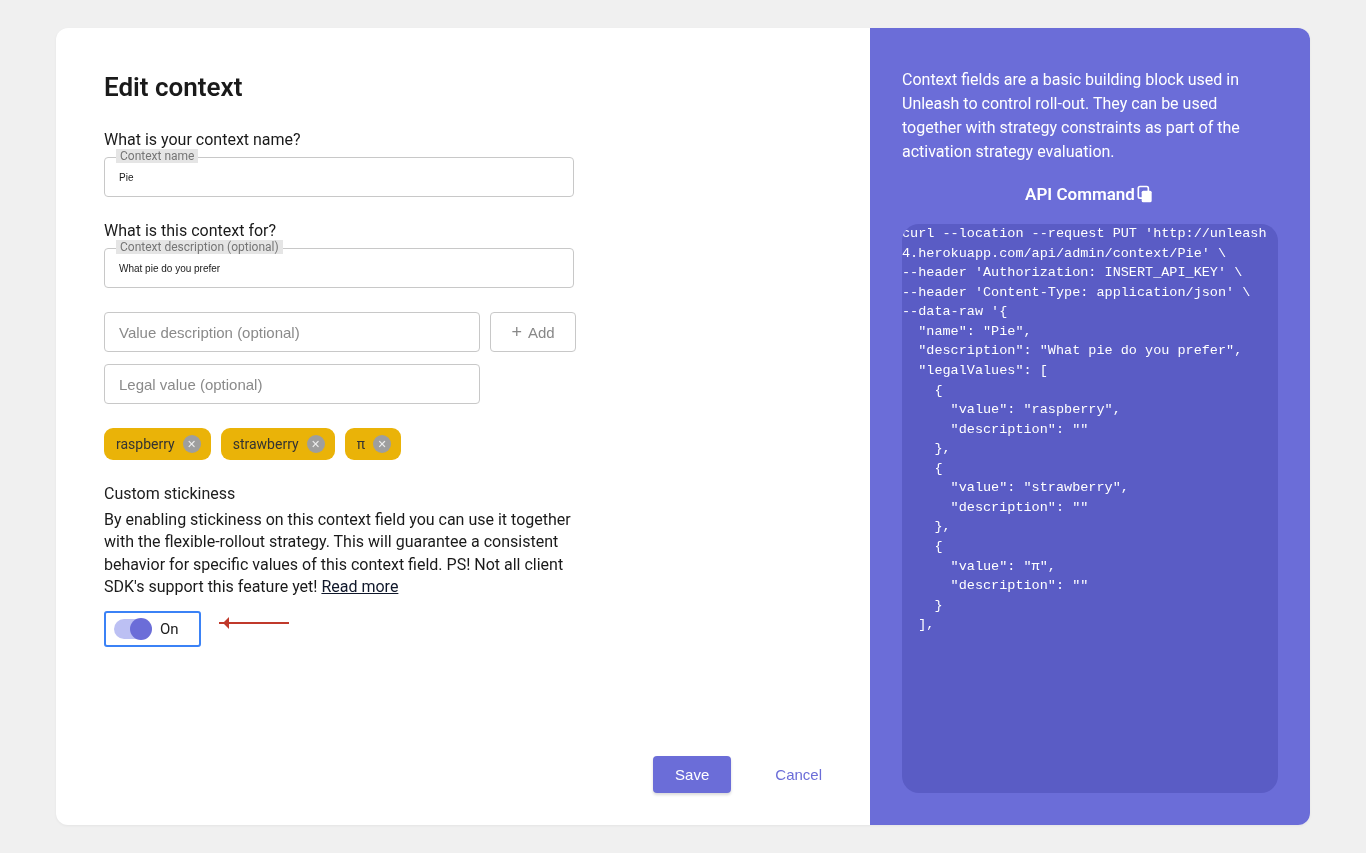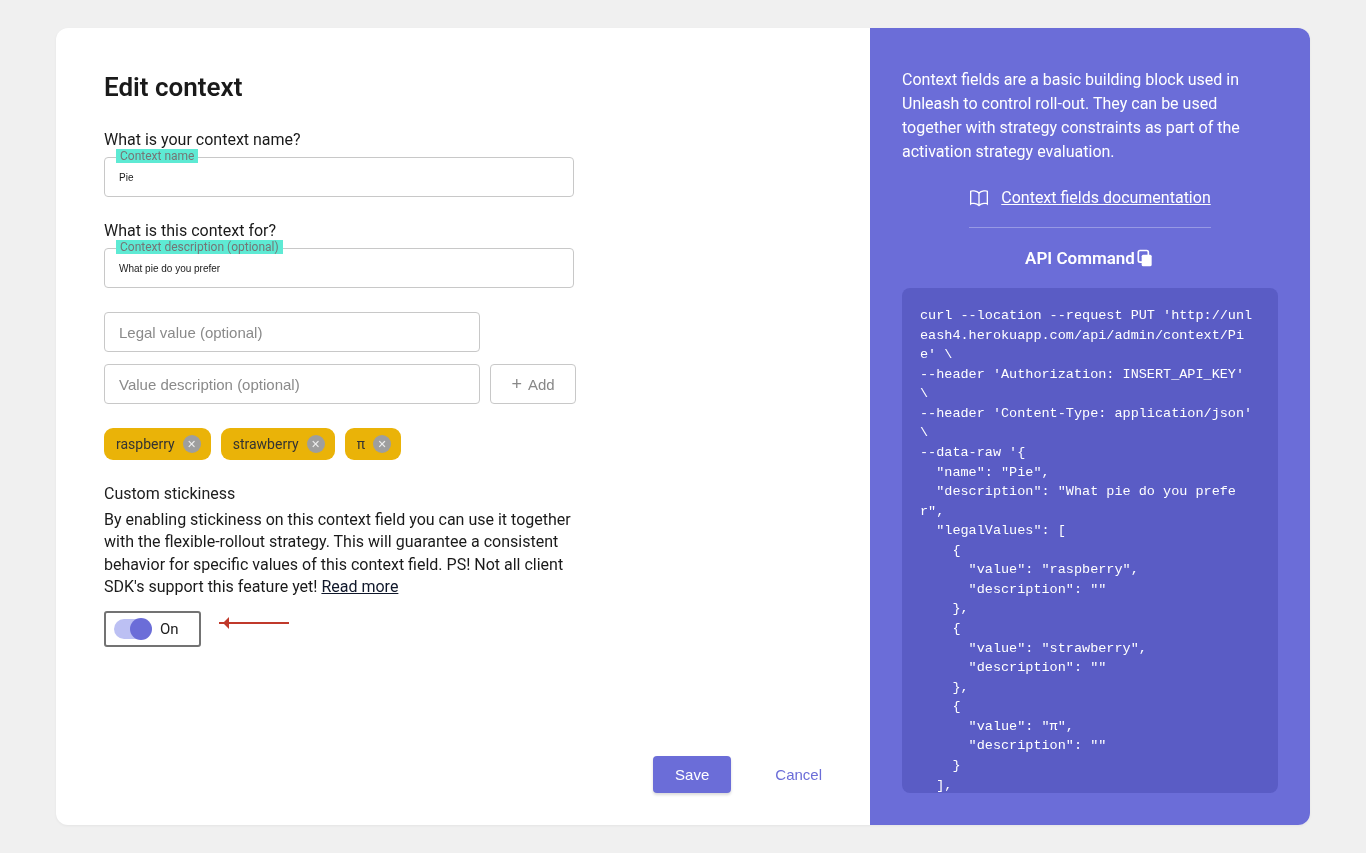--- a/index.html
+++ b/index.html
@@ -40,21 +40,21 @@
   position: relative;
   margin-bottom: 24px;
 }
 .field-wrap.short {
   width: 470px;
 }
 .field-label {
   position: absolute;
   top: -8px;
   left: 12px;
-  background: #5eead4;
+  background: #e5e5e5;
   padding: 0 4px;
   font-size: 12px;
   color: #757575;
 }
 input.text-input {
   width: 100%;
   height: 40px;
   border: 1px solid #c8c8c8;
   border-radius: 4px;
   padding: 8px 14px;
@@ -146,21 +146,21 @@
   color: #0f172a;
   text-decoration: underline;
   cursor: pointer;
 }
 .toggle-row {
   display: inline-flex;
   align-items: center;
   gap: 10px;
   margin-top: 12px;
   padding: 6px 20px 6px 8px;
-  border: 2px solid #737373;
+  border: 2px solid #3b82f6;
   border-radius: 3px;
 }
 .toggle {
   width: 36px;
   height: 20px;
   background: #bcc0f3;
   border-radius: 10px;
   position: relative;
   cursor: pointer;
 }
@@ -252,22 +252,21 @@
 }
 .api-title {
   font-size: 17px;
   font-weight: 600;
 }
 .copy-icon {
   cursor: pointer;
 }
 .code-block {
   background: #5a5cc5;
-  border-radius: 8px;
-  padding: 18px;
+  border-radius: 17px;
   font-family: 'Courier New', monospace;
   font-size: 13.5px;
   line-height: 1.45;
   white-space: pre-wrap;
   word-break: break-all;
   color: #fff;
   flex: 1;
   overflow: hidden;
 }
 .book-icon svg, .copy-icon svg { display: block; }
@@ -286,28 +285,28 @@
     </div>
 
     <div class="question">What is this context for?</div>
     <div class="field-wrap short">
       <span class="field-label">Context description (optional)</span>
       <input class="text-input" value="What pie do you prefer" style="">
     </div>
 
     <div class="short-inputs">
       <div class="row">
-        <input class="short-input" placeholder="Legal value (optional)" style="">
-      </div>
-      <div class="row">
         <input class="short-input" placeholder="Value description (optional)" style="">
         <button class="add-btn">
           <span class="plus-icon">+</span>
           <span>Add</span>
         </button>
+      </div>
+      <div class="row">
+        <input class="short-input" placeholder="Legal value (optional)" style="">
       </div>
     </div>
 
     <div class="chips">
       <div class="chip">
         <span>raspberry</span>
         <span class="chip-x">✕</span>
       </div>
       <div class="chip">
         <span>strawberry</span>
@@ -336,29 +335,20 @@
 
     <div class="actions">
       <button class="save-btn">Save</button>
       <button class="cancel-btn">Cancel</button>
     </div>
   </div>
 
   <div class="right">
     <p class="right-desc">Context fields are a basic building block used in Unleash to control roll-out. They can be used together with strategy constraints as part of the activation strategy evaluation.</p>
 
-    <div class="doc-link-row">
-      <span class="book-icon">
-        <svg width="20" height="18" viewBox="0 0 24 20" fill="none" stroke="#fff" stroke-width="1.6">
-          <path d="M12 4 C9 1 3 1 2 2 V17 C3 16 9 16 12 19 C15 16 21 16 22 17 V2 C21 1 15 1 12 4 Z"></path>
-          <line x1="12" y1="4" x2="12" y2="19"></line>
-        </svg>
-      </span>
-      <a class="doc-link">Context fields documentation</a>
-    </div>
 
     <div class="api-header">
       <span class="api-title">API Command</span>
       <span class="copy-icon">
         <svg width="20" height="20" viewBox="0 0 24 24" fill="#fff">
           <rect x="8" y="8" width="12" height="14" rx="2"></rect>
           <rect x="4" y="3" width="12" height="14" rx="2" fill="none" stroke="#fff" stroke-width="2"></rect>
         </svg>
       </span>
     </div>

